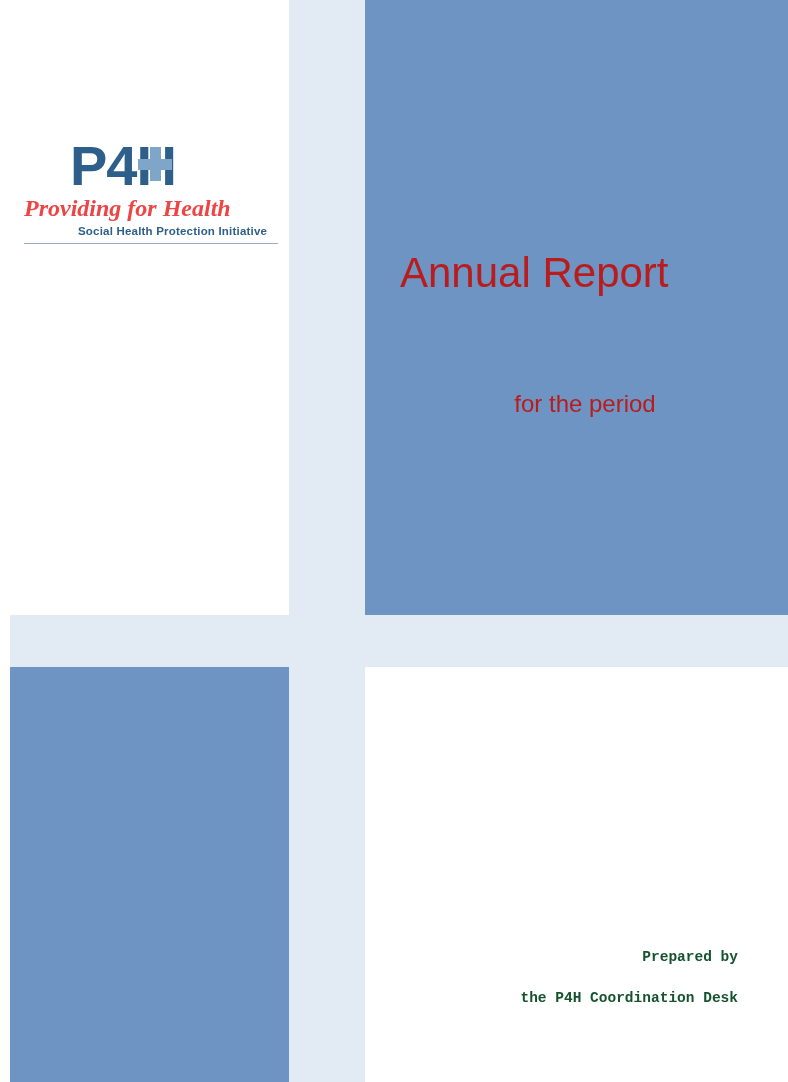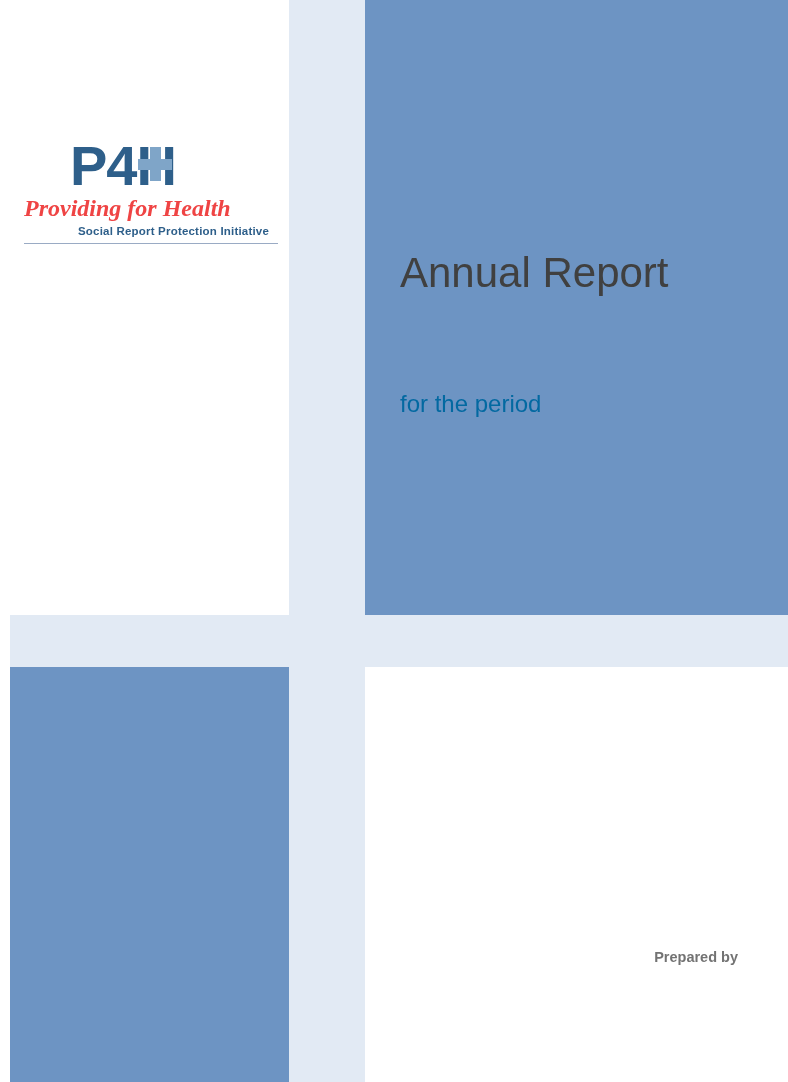--- a/index.html
+++ b/index.html
@@ -146,50 +146,51 @@
   #title-area {
     position: absolute;
     left: 400px;
     top: 250px;
     width: 370px;
   }
   #doc-title {
     font-family: "Liberation Sans", sans-serif;
     font-size: 42px;
     font-weight: normal;
-    color: #404040;
+    color: #b91c1c;
     line-height: 1.1;
   }
   #subtitle-area {
     position: absolute;
     left: 400px;
     top: 392px;
     width: 370px;
   }
   .subtitle-line {
     font-family: "Liberation Sans", sans-serif;
     font-size: 24px;
-    color: #0369a1;
+    color: #b91c1c;
     line-height: 1.0;
     margin-bottom: 30px;
+    text-align: center;
   }
 
   
   #prepared-by {
     position: absolute;
     left: 366px;
     top: 950px;
     width: 372px;
     text-align: right;
   }
   .prep-line {
-    font-family: Liberation Sans, sans-serif;
+    font-family: Liberation Mono, monospace;
     font-size: 14.5px;
     font-weight: bold;
-    color: #737373;
+    color: #14532d;
     line-height: 1.0;
     margin-bottom: 26px;
   }
   .prep-line:last-child {
     margin-bottom: 0;
   }
 </style>
 </head>
 <body>
 
@@ -204,29 +205,30 @@
 
   <div id="logo">
     <div id="logo-wordmark">
       <span class="wm">P4</span><span class="wm p4h-h">H</span>
       <span id="logo-cross">
         <span class="bar-h"></span>
         <span class="bar-v"></span>
       </span>
     </div>
     <div id="logo-tag1">Providing for Health</div>
-    <div id="logo-tag2">Social Report Protection Initiative</div>
+    <div id="logo-tag2">Social Health Protection Initiative</div>
     <div id="logo-rule"></div>
   </div>
 
   <div id="title-area">
     <div id="doc-title">Annual Report</div>
   </div>
 
   <div id="subtitle-area">
     <div class="subtitle-line">for the period</div>
   </div>
 
   <div id="prepared-by">
     <div class="prep-line">Prepared by</div>
+    <div class="prep-line">the P4H Coordination Desk</div>
   </div>
 
 </div>
 
 </body></html>

